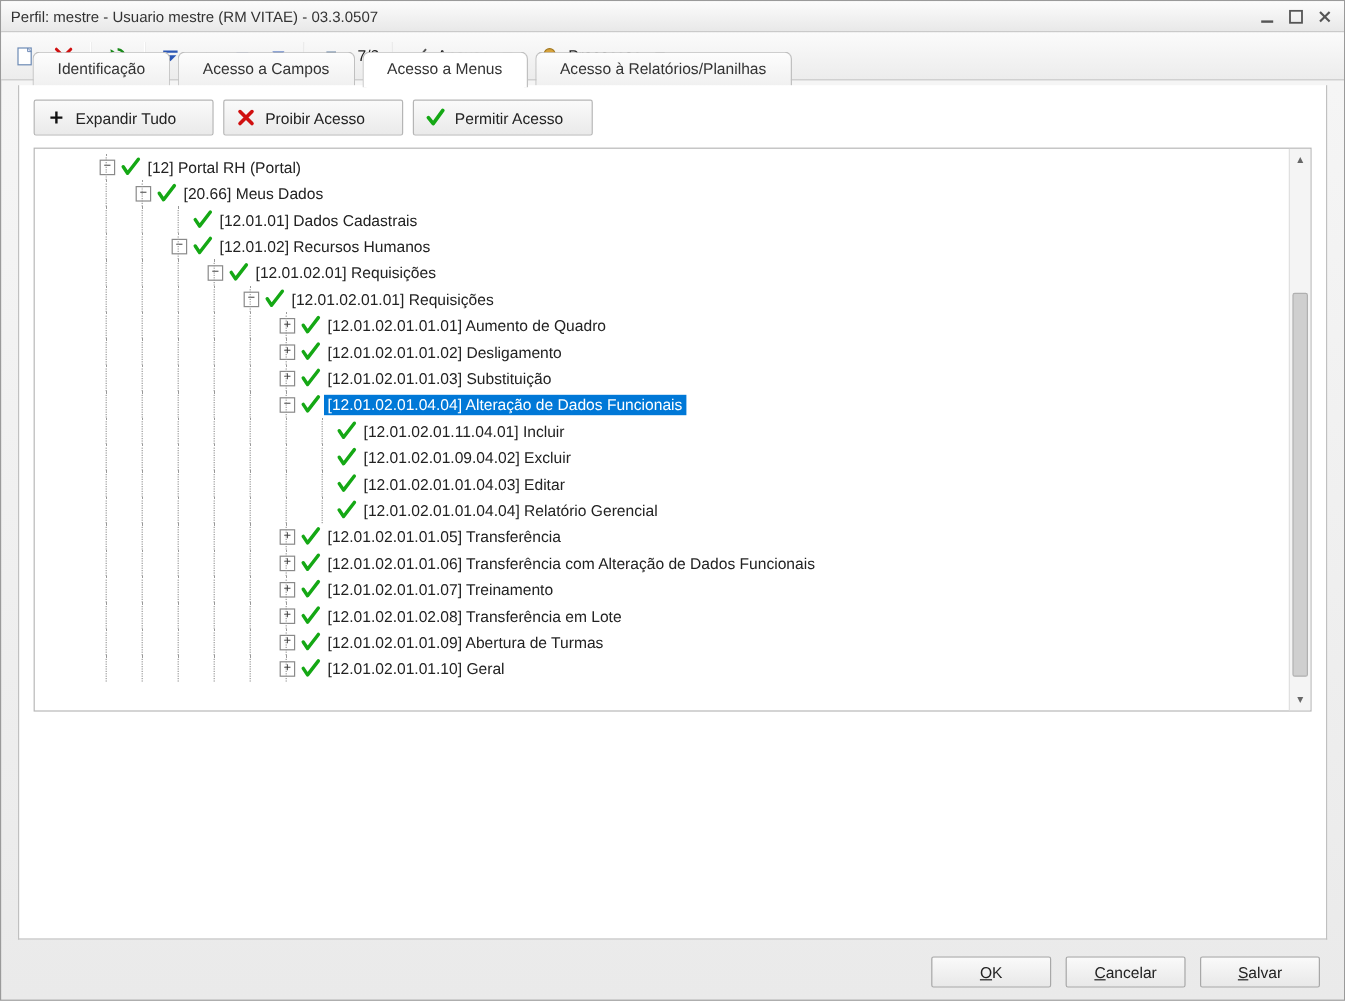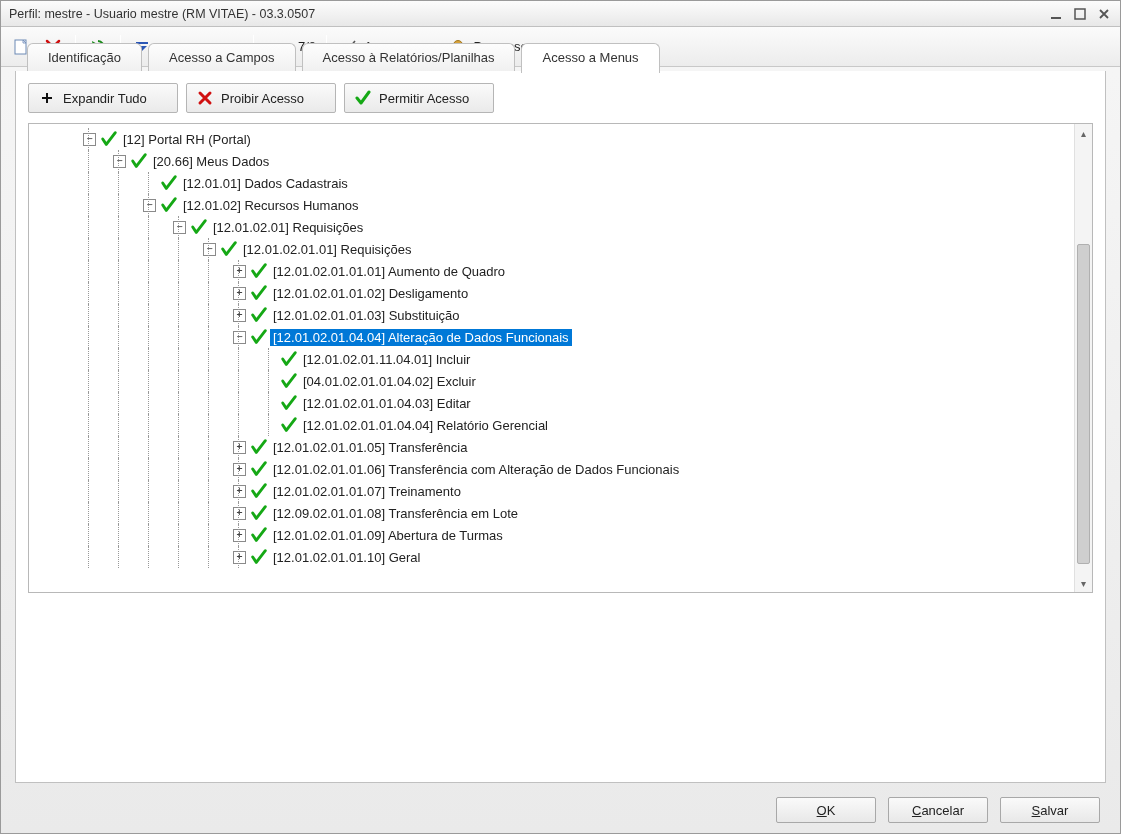--- a/index.html
+++ b/index.html
@@ -308,22 +308,22 @@
       </svg>
       <span class="toolbar-label">Processos</span>
       <span class="drop-arrow"></span>
     </span>
   </div>
 
   <div class="tabs-row">
     <div class="tabs">
       <div class="tab"><span>Identificação</span></div>
       <div class="tab"><span>Acesso a Campos</span></div>
+      <div class="tab active"><span>Acesso a Menus</span></div>
       <div class="tab"><span>Acesso à Relatórios/Planilhas</span></div>
-      <div class="tab active"><span>Acesso a Menus</span></div>
     </div>
   </div>
 
   <div class="client">
 
     <div class="actionbar">
       <div class="actbtn">
         <span class="icon">
           <svg width="14" height="14">
               <path d="M7 2 L7 12 M2 7 L12 7" stroke="#111" stroke-width="2"></path>
@@ -530,21 +530,21 @@
               <span class="dots" style="position: absolute; left: 175px; top: 0px; bottom: 0px;"></span>
               <span class="dots" style="position: absolute; left: 205px; top: 0px; bottom: 0px;"></span>
               <span class="dots" style="position: absolute; left: 235px; top: 0px; bottom: 0px;"></span>
             </span>
             <span class="exp none"></span>
             <span class="chk">
               <svg viewBox="0 0 20 18">
                 <path d="M3 9 L7 15 L17 2" fill="none" stroke="#15a815" stroke-width="3.2" stroke-linecap="round" stroke-linejoin="round"></path>
               </svg>
             </span>
-            <span class="node-label">[04.01.02.01.01.04.02] Excluir</span>
+            <span class="node-label">[12.01.02.01.09.04.02] Excluir</span>
           </div>
           <div class="node">
             <span class="indent" style="width: 230px;">
               <span class="dots" style="position: absolute; left: 55px; top: 0px; bottom: 0px;"></span>
               <span class="dots" style="position: absolute; left: 85px; top: 0px; bottom: 0px;"></span>
               <span class="dots" style="position: absolute; left: 115px; top: 0px; bottom: 0px;"></span>
               <span class="dots" style="position: absolute; left: 145px; top: 0px; bottom: 0px;"></span>
               <span class="dots" style="position: absolute; left: 175px; top: 0px; bottom: 0px;"></span>
               <span class="dots" style="position: absolute; left: 205px; top: 0px; bottom: 0px;"></span>
               <span class="dots" style="position: absolute; left: 235px; top: 0px; bottom: 0px;"></span>
@@ -634,21 +634,21 @@
               <span class="dots" style="position: absolute; left: 145px; top: 0px; bottom: 0px;"></span>
               <span class="dots" style="position: absolute; left: 175px; top: 0px; bottom: 0px;"></span>
               <span class="dots" style="position: absolute; left: 205px; top: 0px; bottom: 0px;"></span>
             </span>
             <span class="exp ">+</span>
             <span class="chk">
               <svg viewBox="0 0 20 18">
                 <path d="M3 9 L7 15 L17 2" fill="none" stroke="#15a815" stroke-width="3.2" stroke-linecap="round" stroke-linejoin="round"></path>
               </svg>
             </span>
-            <span class="node-label">[12.09.02.01.01.08] Transferência em Lote</span>
+            <span class="node-label">[12.01.02.01.02.08] Transferência em Lote</span>
           </div>
           <div class="node">
             <span class="indent" style="width: 200px;">
               <span class="dots" style="position: absolute; left: 55px; top: 0px; bottom: 0px;"></span>
               <span class="dots" style="position: absolute; left: 85px; top: 0px; bottom: 0px;"></span>
               <span class="dots" style="position: absolute; left: 115px; top: 0px; bottom: 0px;"></span>
               <span class="dots" style="position: absolute; left: 145px; top: 0px; bottom: 0px;"></span>
               <span class="dots" style="position: absolute; left: 175px; top: 0px; bottom: 0px;"></span>
               <span class="dots" style="position: absolute; left: 205px; top: 0px; bottom: 0px;"></span>
             </span>

